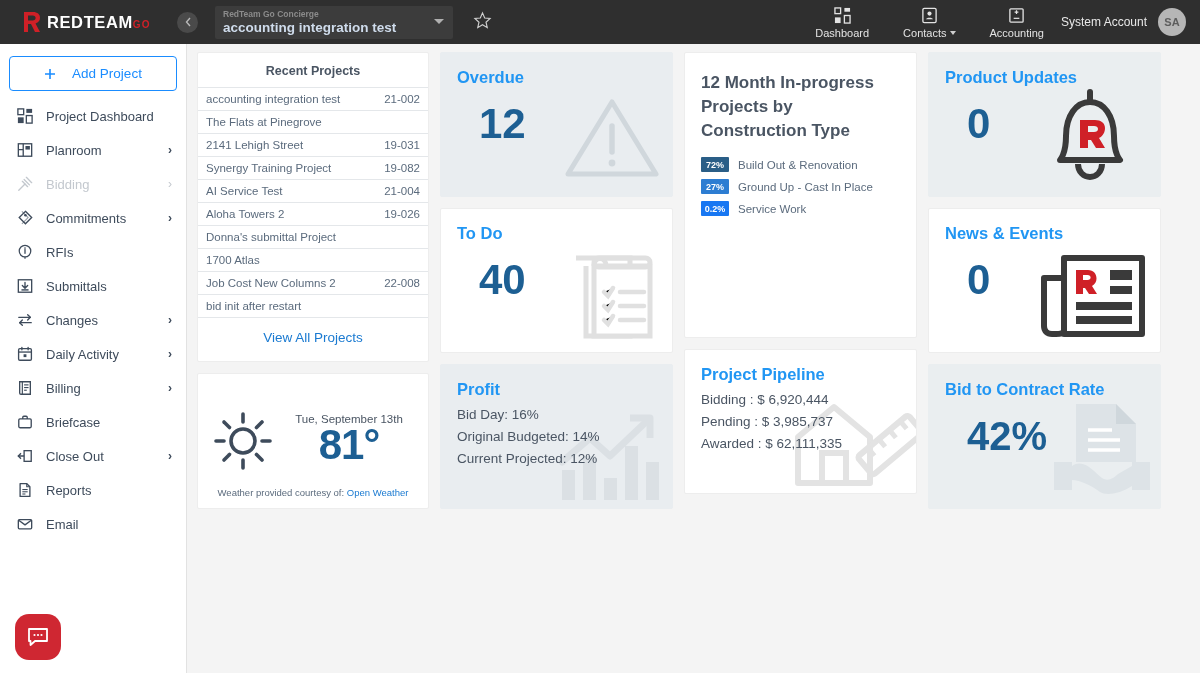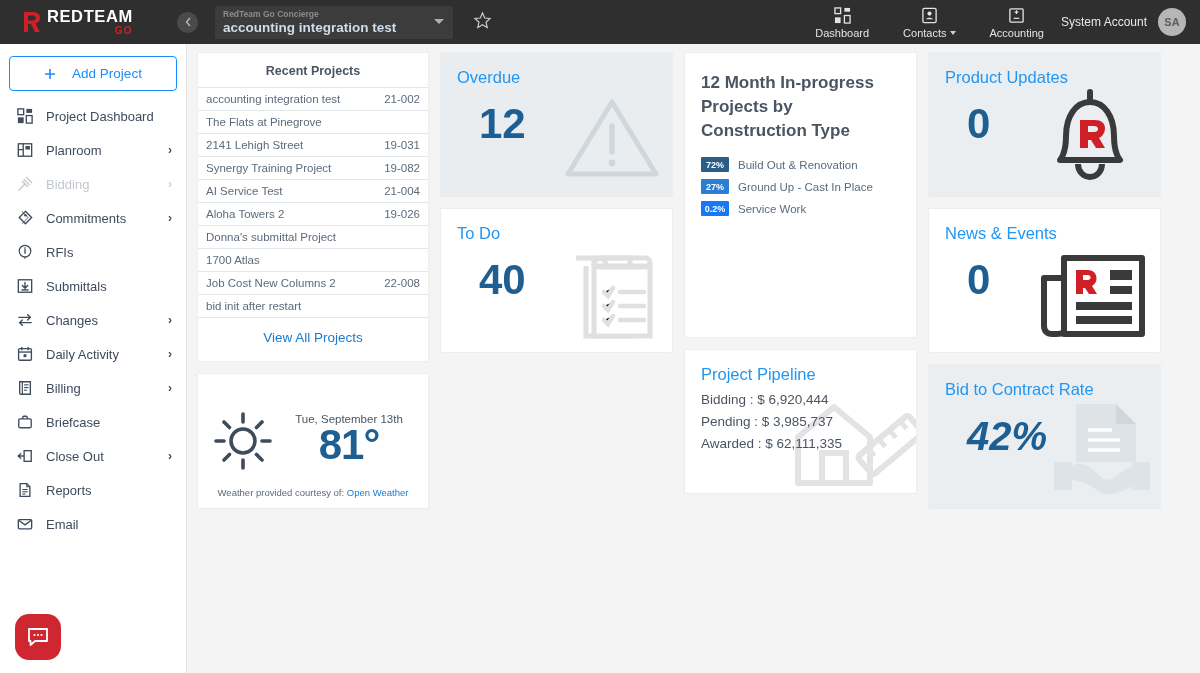--- a/index.html
+++ b/index.html
@@ -9,21 +9,21 @@
     background: #f4f4f4; overflow: hidden;
   }
 
   
   .topbar {
     position: absolute; top: 0; left: 0; width: 1200px; height: 44px;
     background: #2f2f2f; display: flex; align-items: center;
   }
   .logo-wrap { width: 160px; display: flex; align-items: center; padding-left: 22px; }
   .logo-mark { width: 20px; height: 22px; margin-right: 5px; }
-  .logo-text-col { display: flex; flex-direction: column; align-items: flex-end; }
+  .logo-text-col { display: flex; flex-direction: row; align-items: flex-end; }
   .logo-word {
     color: #ffffff; font-size: 16.5px; font-weight: bold; letter-spacing: 0.6px;
     line-height: 15px; font-family: "Liberation Sans", sans-serif;
   }
   .logo-sub {
     color: #cf2027; font-size: 10px; font-weight: bold; letter-spacing: 1.2px;
     line-height: 11px; margin-top: 1px;
   }
 
   .collapse-btn {
@@ -113,23 +113,23 @@
   
   .wx { width: 232px; height: 136px; display: flex; align-items: center; padding: 0 14px; position: relative; }
   .wx-right { margin-left: 10px; flex: 1; text-align: center; }
   .wx-date { font-size: 11.5px; color: #4a5563; margin-bottom: -4px; }
   .wx-temp { font-size: 42px; font-weight: bold; color: #1d5f93; line-height: 48px; letter-spacing: -1px; }
   .wx-credit { position: absolute; bottom: 10px; left: 0; right: 0; text-align: center; font-size: 9.5px; color: #5b6b7d; }
   .wx-credit a { color: #1a7ad1; text-decoration: none; }
 
   
   .kpi { width: 233px; height: 145px; padding: 14px 16px; }
-  .kpi-title { font-size: 16.5px; font-weight: normal; color: #2196f3; line-height: 20px; }
+  .kpi-title { font-size: 16.5px; font-weight: bold; color: #2196f3; line-height: 20px; }
   .kpi-num { font-size: 42px; font-weight: bold; color: #1d5f93; line-height: 50px; margin-top: 12px; margin-left: 22px; }
-  .kpi-num.big { font-size: 40px; font-style: italic; }
+  .kpi-num.big { font-size: 40px; }
   .kpi-lines { margin-top: 5px; }
   .kpi-line { font-size: 13.5px; color: #4a5563; line-height: 22px; position: relative; z-index: 2; }
   .kpi-art { position: absolute; pointer-events: none; }
 
   
   .chart-card { width: 233px; height: 286px; padding: 18px 16px; }
   .chart-title { font-size: 17px; font-weight: bold; color: #4a5563; line-height: 24px; }
   .legend { margin-top: 14px; }
   .legend-row { display: flex; align-items: center; margin-bottom: 7px; }
   .legend-badge {
@@ -490,20 +490,39 @@
             <path d="M40 48 L44 52 L49 44"></path>
               <path d="M40 62 L44 66 L49 58"></path>
               <path d="M40 76 L44 80 L49 72"></path>
             <path d="M56 48 H80"></path>
               <path d="M56 62 H80"></path>
               <path d="M56 76 H80"></path>
           </g>
         </svg>
       </div>
 
+      <div class="card alt kpi">
+        <div class="kpi-title">Profit</div>
+        <div class="kpi-lines" id="profit-lines">
+            <div class="kpi-line">Bid Day: 16%</div>
+            <div class="kpi-line">Original Budgeted: 14%</div>
+            <div class="kpi-line">Current Projected: 12%</div>
+          </div>
+        <svg class="kpi-art" style="right:8px;bottom:4px;" width="112" height="96" viewBox="0 0 112 96">
+          <g fill="#dbe0e4">
+            <rect x="10" y="62" width="13" height="30"></rect>
+            <rect x="31" y="48" width="13" height="44"></rect>
+            <rect x="52" y="70" width="13" height="22"></rect>
+            <rect x="73" y="38" width="13" height="54"></rect>
+            <rect x="94" y="54" width="13" height="38"></rect>
+          </g>
+          <path d="M10 54 L38 30 L58 48 L96 12" fill="none" stroke="#dbe0e4" stroke-width="7" stroke-linejoin="round" stroke-linecap="round"></path>
+          <path d="M78 10 H98 V30" fill="none" stroke="#dbe0e4" stroke-width="7" stroke-linejoin="round"></path>
+        </svg>
+      </div>
     </div>
 
     <div class="col">
       <div class="card chart-card">
         <div class="chart-title">12 Month In-progress Projects by Construction Type</div>
         <div class="legend" id="chart-legend">
             <div class="legend-row">
               <span class="legend-badge" style="background: rgb(42, 94, 135);">72%</span>
               <span class="legend-lbl">Build Out &amp; Renovation</span>
             </div>

